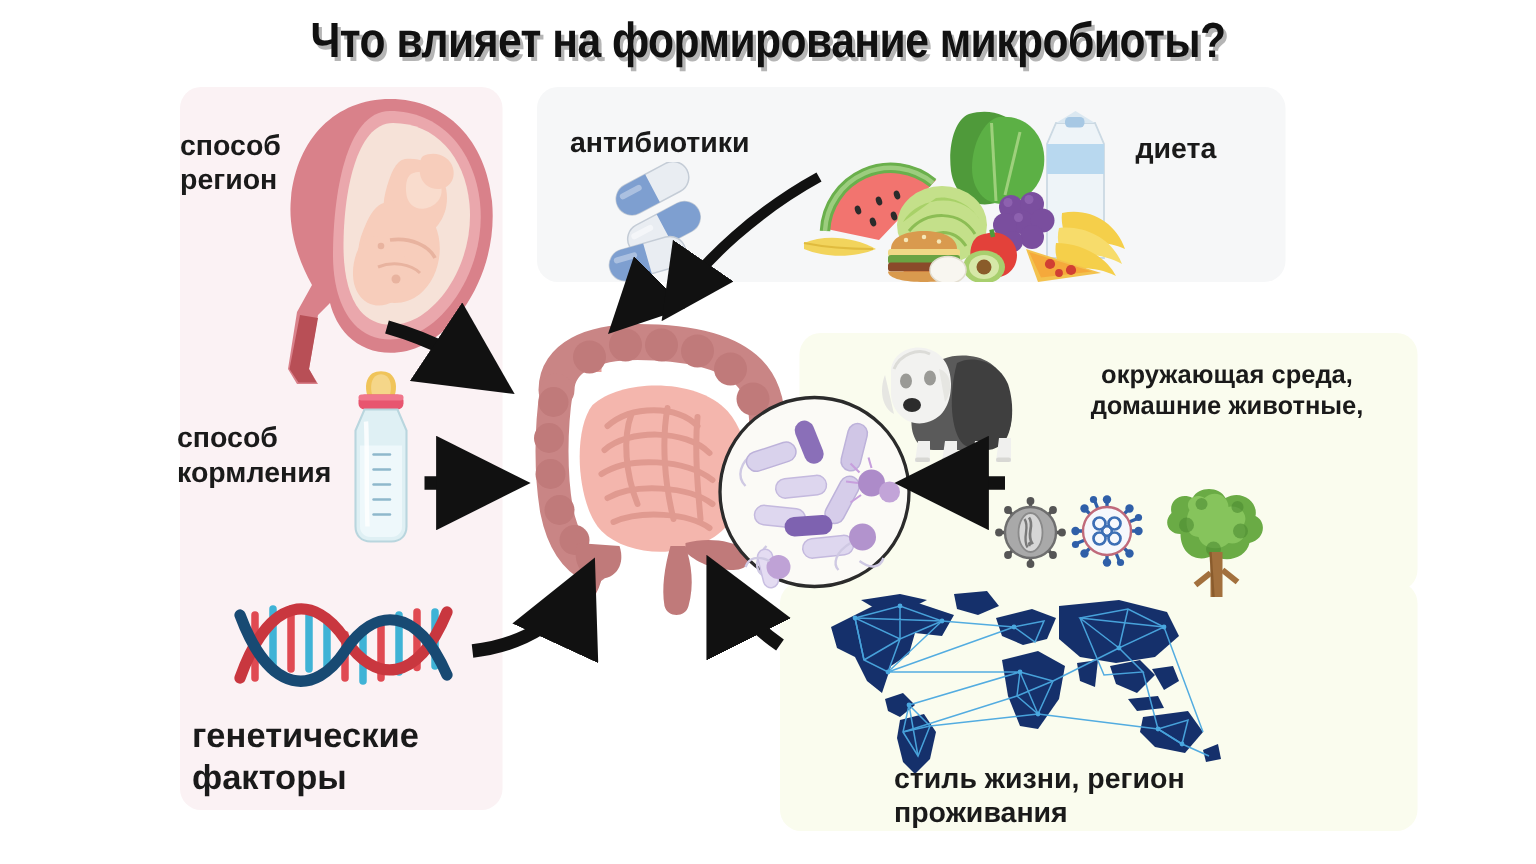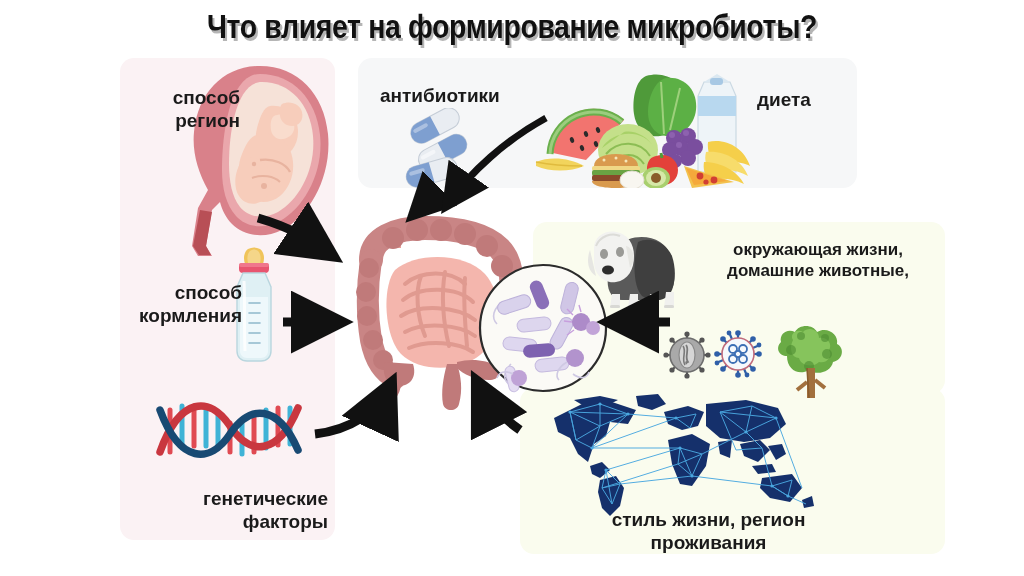--- a/index.html
+++ b/index.html
@@ -28,28 +28,28 @@
 
   
   .panel{position:absolute;border-radius:14px;}
   .panel-birth{left:120px;top:58px;width:215px;height:482px;background:#fbf2f4;}
   .panel-top{left:358px;top:58px;width:499px;height:130px;background:#f6f7f8;}
   .panel-env{left:533px;top:222px;width:412px;height:172px;background:#fafcee;}
   .panel-life{left:520px;top:388px;width:425px;height:166px;background:#fafcee;}
 
   
   .lbl{position:absolute;font-weight:bold;color:#1a1a1a;line-height:1.22;white-space:pre;}
-  .lbl-center{text-align:right;}
+  .lbl-center{text-align:left;}
   .lbl-birth{left:120px;top:86px;width:120px;font-size:19px;}
   .lbl-feed{left:118px;top:281px;width:124px;font-size:19px;}
-  .lbl-gen{left:128px;top:487px;width:200px;font-size:19px;}
+  .lbl-gen{left:128px;top:476px;width:200px;font-size:23px;}
   .lbl-anti{left:380px;top:84px;font-size:19px;}
   .lbl-diet{left:757px;top:88px;font-size:19px;text-align:center;}
   .lbl-env{left:698px;top:240px;font-size:17px;text-align:center;width:240px;}
-  .lbl-life{left:596px;top:508px;font-size:19px;text-align:center;width:225px;}
+  .lbl-life{left:596px;top:508px;font-size:19px;width:225px;}
 
   
   .art{position:absolute;}
 
   
   .arrow-svg{position:absolute;left:0;top:0;width:1024px;height:576px;pointer-events:none;}
 </style>
 </head>
 <body>
 
@@ -509,17 +509,17 @@
 
   <div class="lbl lbl-birth lbl-center"><span>способ</span><br><span>регион</span></div>
 
   <div class="lbl lbl-feed lbl-center"><span>способ</span><br><span>кормления</span></div>
 
   <div class="lbl lbl-gen lbl-center"><span>генетические</span><br><span>факторы</span></div>
 
   <div class="lbl lbl-anti">антибиотики</div>
   <div class="lbl lbl-diet">диета</div>
 
-  <div class="lbl lbl-env lbl-center"><span>окружающая жизни,</span><br><span>домашние животные,</span><br></div>
+  <div class="lbl lbl-env lbl-center"><span>окружающая среда,</span><br><span>домашние животные,</span><br></div>
 
   <div class="lbl lbl-life lbl-center"><span>стиль жизни, регион</span><br><span>проживания</span></div>
 
 </div>
 
 </body></html>

